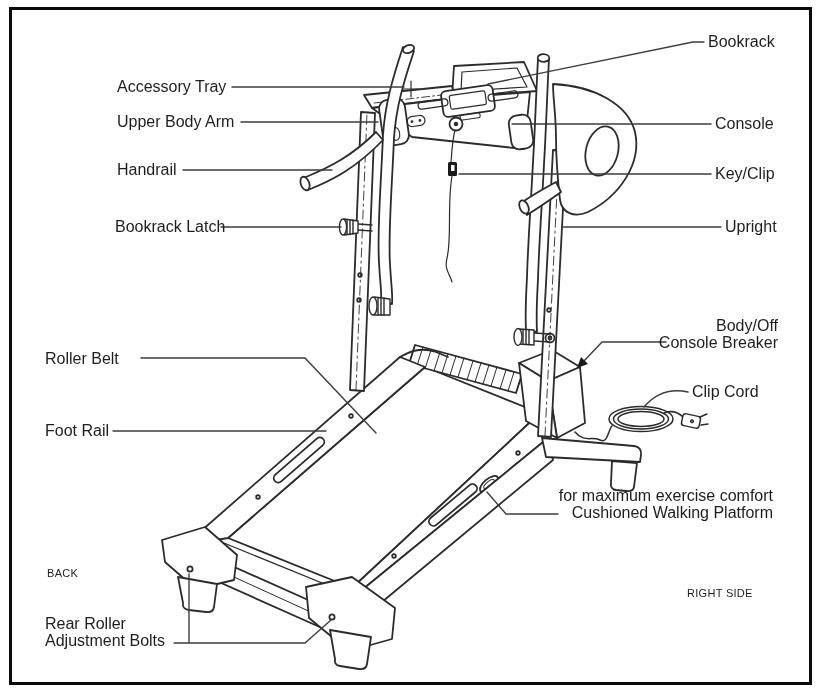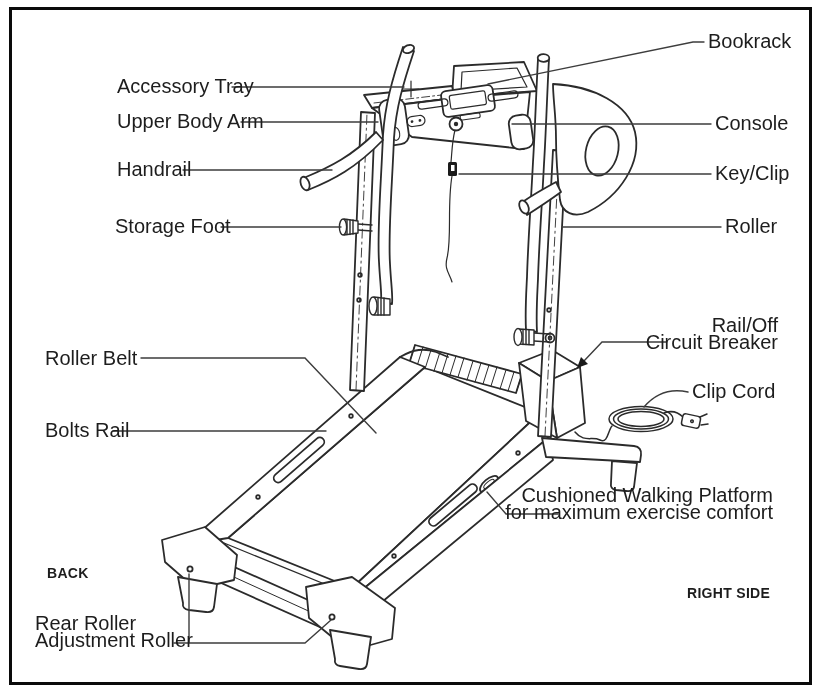--- a/index.html
+++ b/index.html
@@ -2,23 +2,23 @@
 <html><head>
 <meta charset="utf-8">
 <style>
   html,body{margin:0;padding:0;background:#fff;}
   body{width:821px;height:694px;overflow:hidden;}
   #figure{position:relative;width:821px;height:694px;background:#fff;
           font-family:"Liberation Sans", sans-serif;}
   #frame{position:absolute;left:9px;top:7px;width:797px;height:672px;
          border:3px solid #0a0a0a;}
   svg{position:absolute;left:0;top:0;}
-  .lbl{position:absolute;font-size:20px;line-height:17px;color:#1d1d1d;
+  .lbl{position:absolute;font-size:16px;line-height:17px;color:#1d1d1d;
        white-space:nowrap;}
-  .lbl.bold{font-weight:bold;font-size:14px;letter-spacing:.3px;}
+  .lbl.bold{font-weight:normal;font-size:11px;letter-spacing:.3px;}
   .right-align{text-align:right;}
 </style>
 </head>
 <body>
 
 <div id="figure">
   <div id="frame"></div>
 
   <svg width="821" height="694" viewBox="0 0 821 694">
     <g stroke="#2b2b2b" stroke-width="1.8" fill="none" stroke-linejoin="round" stroke-linecap="round">
@@ -212,36 +212,36 @@
       <path d="M666,342 L602,342 L584,361"></path>
       <path d="M688,392 C670,388 655,394 644,407"></path>
       <path d="M558,514 L506,514 L487,492"></path>
     </g>
     <polygon points="577,368 588,364 581,357" fill="#1a1a1a"></polygon>
   </svg>
 
   <div class="lbl" style="left:117px;top:78px">Accessory Tray</div>
   <div class="lbl" style="left:117px;top:113px">Upper Body Arm</div>
   <div class="lbl" style="left:117px;top:161px">Handrail</div>
-  <div class="lbl" style="left:115px;top:218px">Storage Foot</div>
+  <div class="lbl" style="left:115px;top:218px">Bookrack Latch</div>
   <div class="lbl" style="left:45px;top:350px">Roller Belt</div>
-  <div class="lbl" style="left:45px;top:422px">Bolts Rail</div>
+  <div class="lbl" style="left:45px;top:422px">Foot Rail</div>
   <div class="lbl bold" style="left:47px;top:565px">BACK</div>
-  <div class="lbl" style="left:35px;top:615px">
+  <div class="lbl" style="left:45px;top:615px">
     <div>Rear Roller</div>
-    <div>Adjustment Roller</div>
+    <div>Adjustment Bolts</div>
   </div>
 
   <div class="lbl" style="left:708px;top:33px">Bookrack</div>
   <div class="lbl" style="left:715px;top:115px">Console</div>
   <div class="lbl" style="left:715px;top:165px">Key/Clip</div>
-  <div class="lbl" style="left:725px;top:218px">Roller</div>
+  <div class="lbl" style="left:725px;top:218px">Upright</div>
   <div class="lbl right-align" style="right:43px;top:317px">
-    <div>Rail/Off</div>
-    <div>Circuit Breaker</div>
+    <div>Body/Off</div>
+    <div>Console Breaker</div>
   </div>
   <div class="lbl" style="left:692px;top:383px">Clip Cord</div>
   <div class="lbl right-align" style="right:48px;top:487px">
+    <div>for maximum exercise comfort</div>
     <div>Cushioned Walking Platform</div>
-    <div>for maximum exercise comfort</div>
   </div>
   <div class="lbl bold" style="left:687px;top:585px">RIGHT SIDE</div>
 </div>
 
 </body></html>

